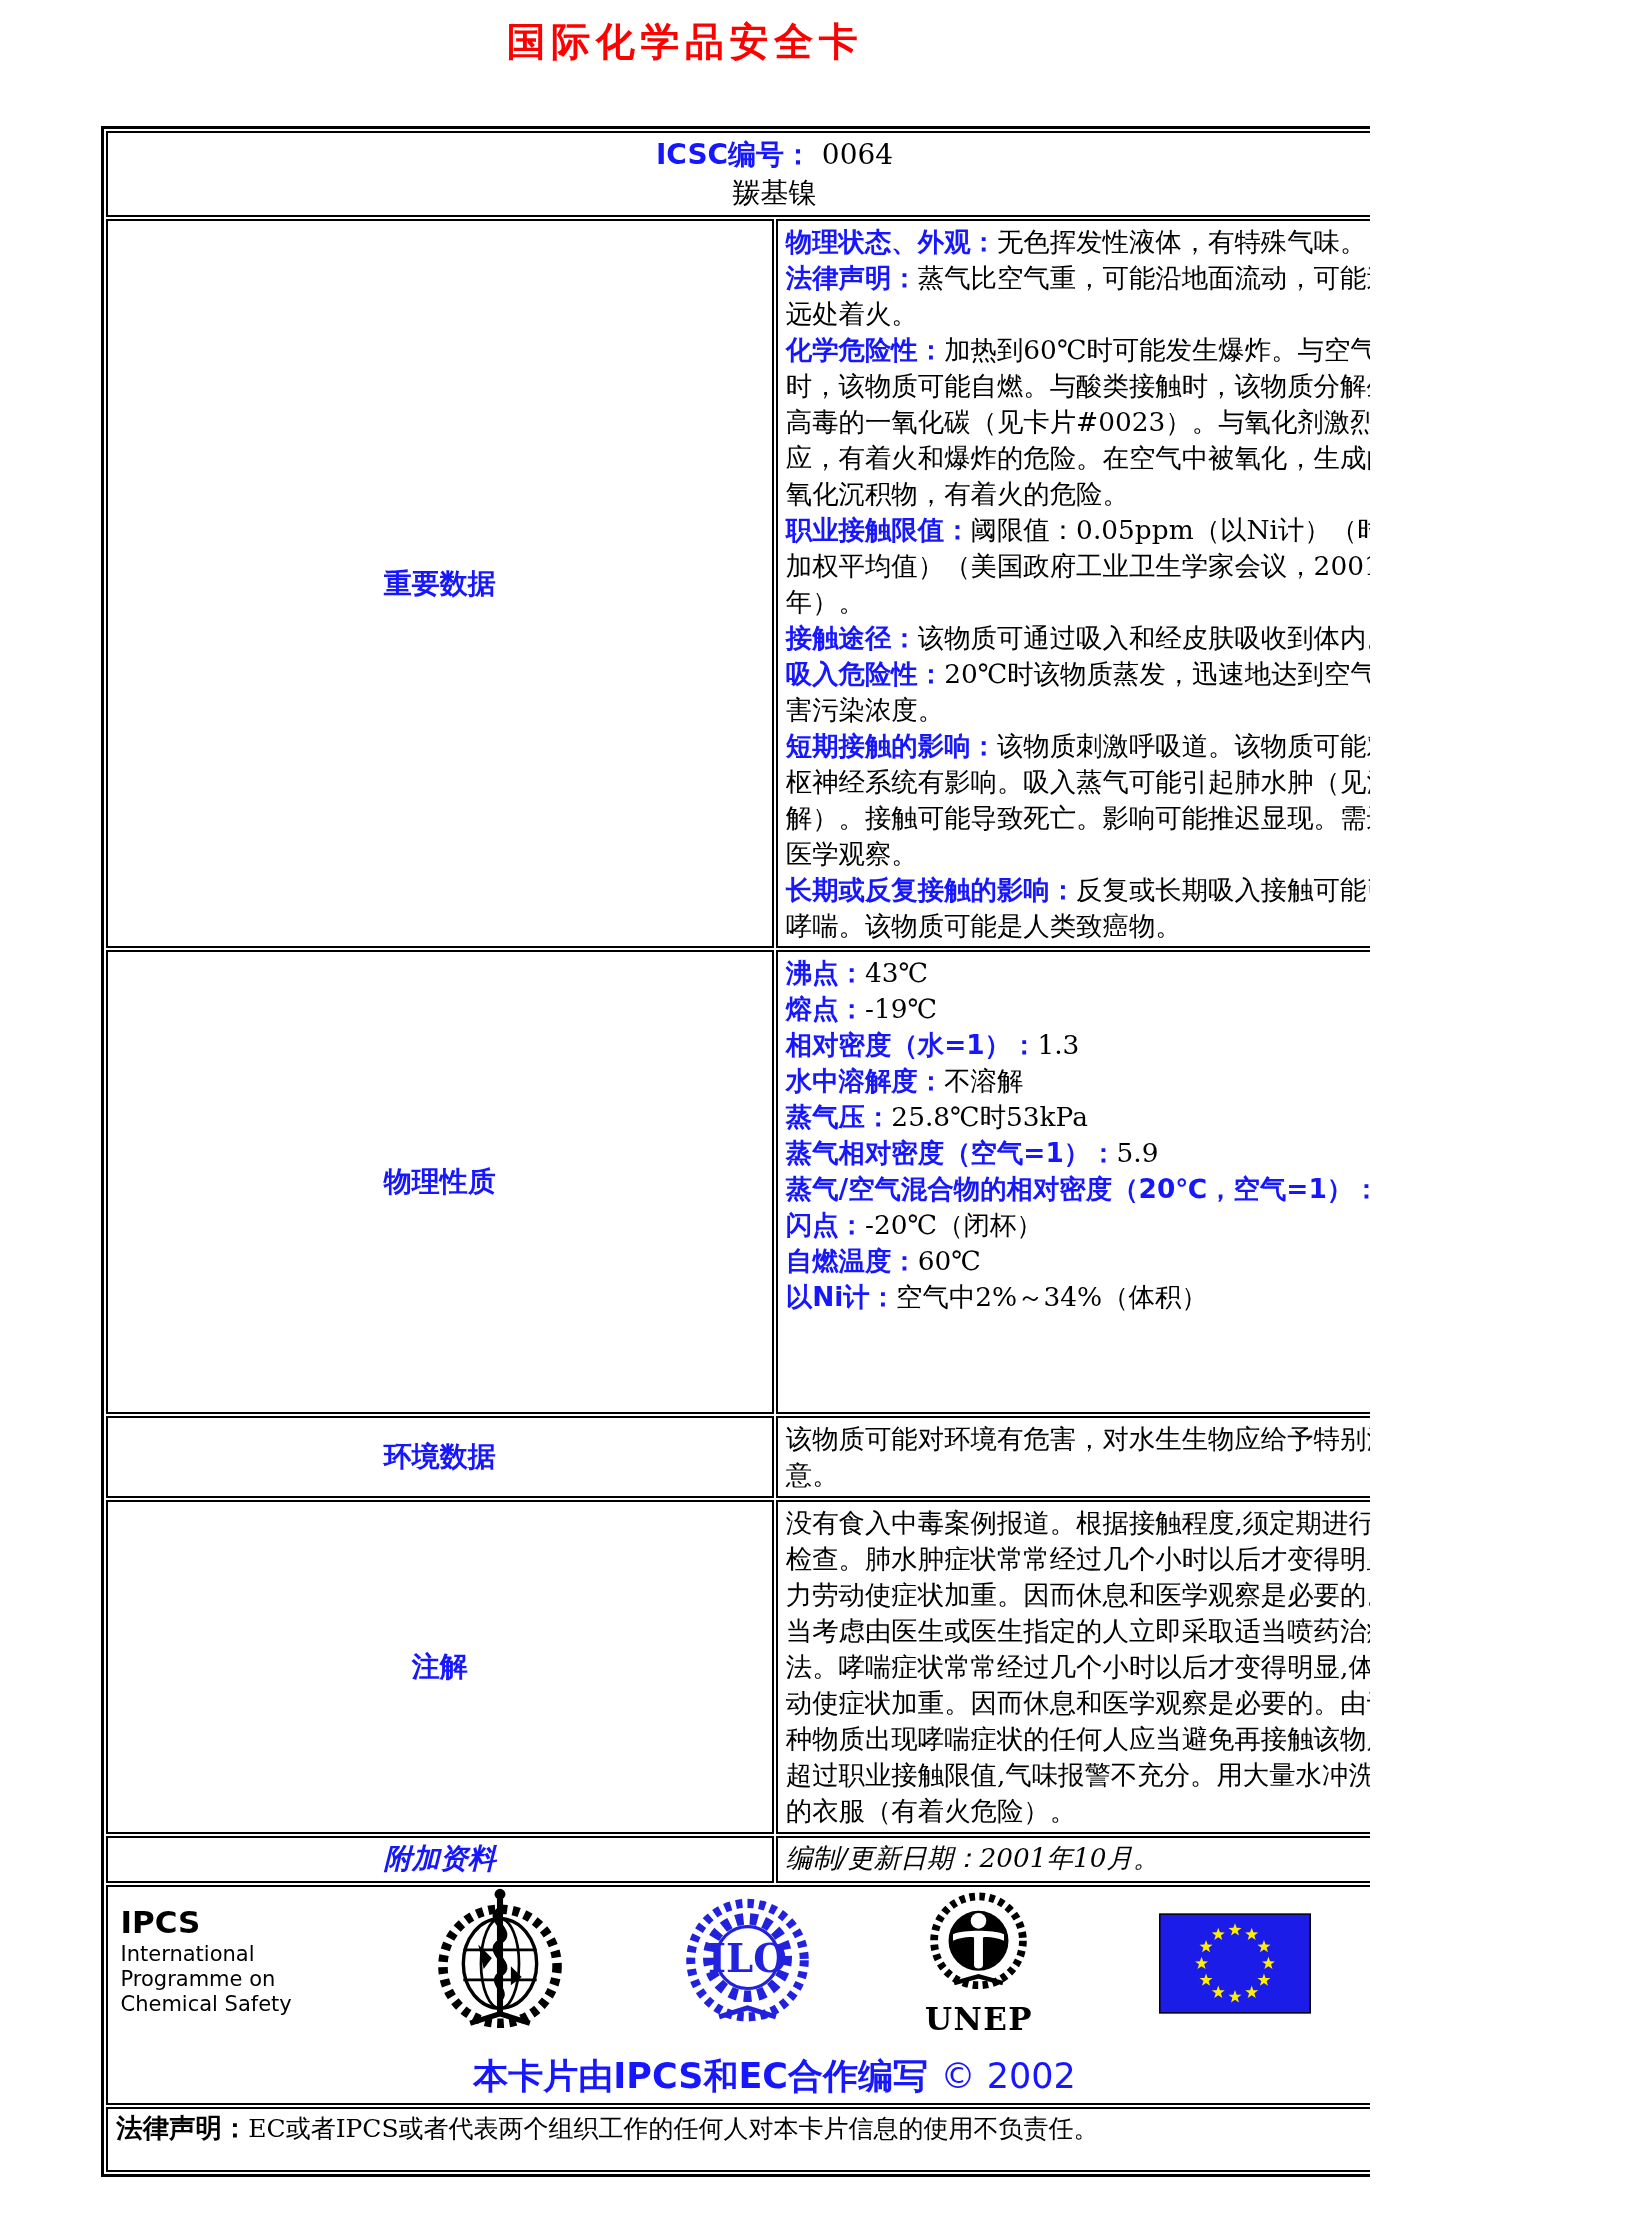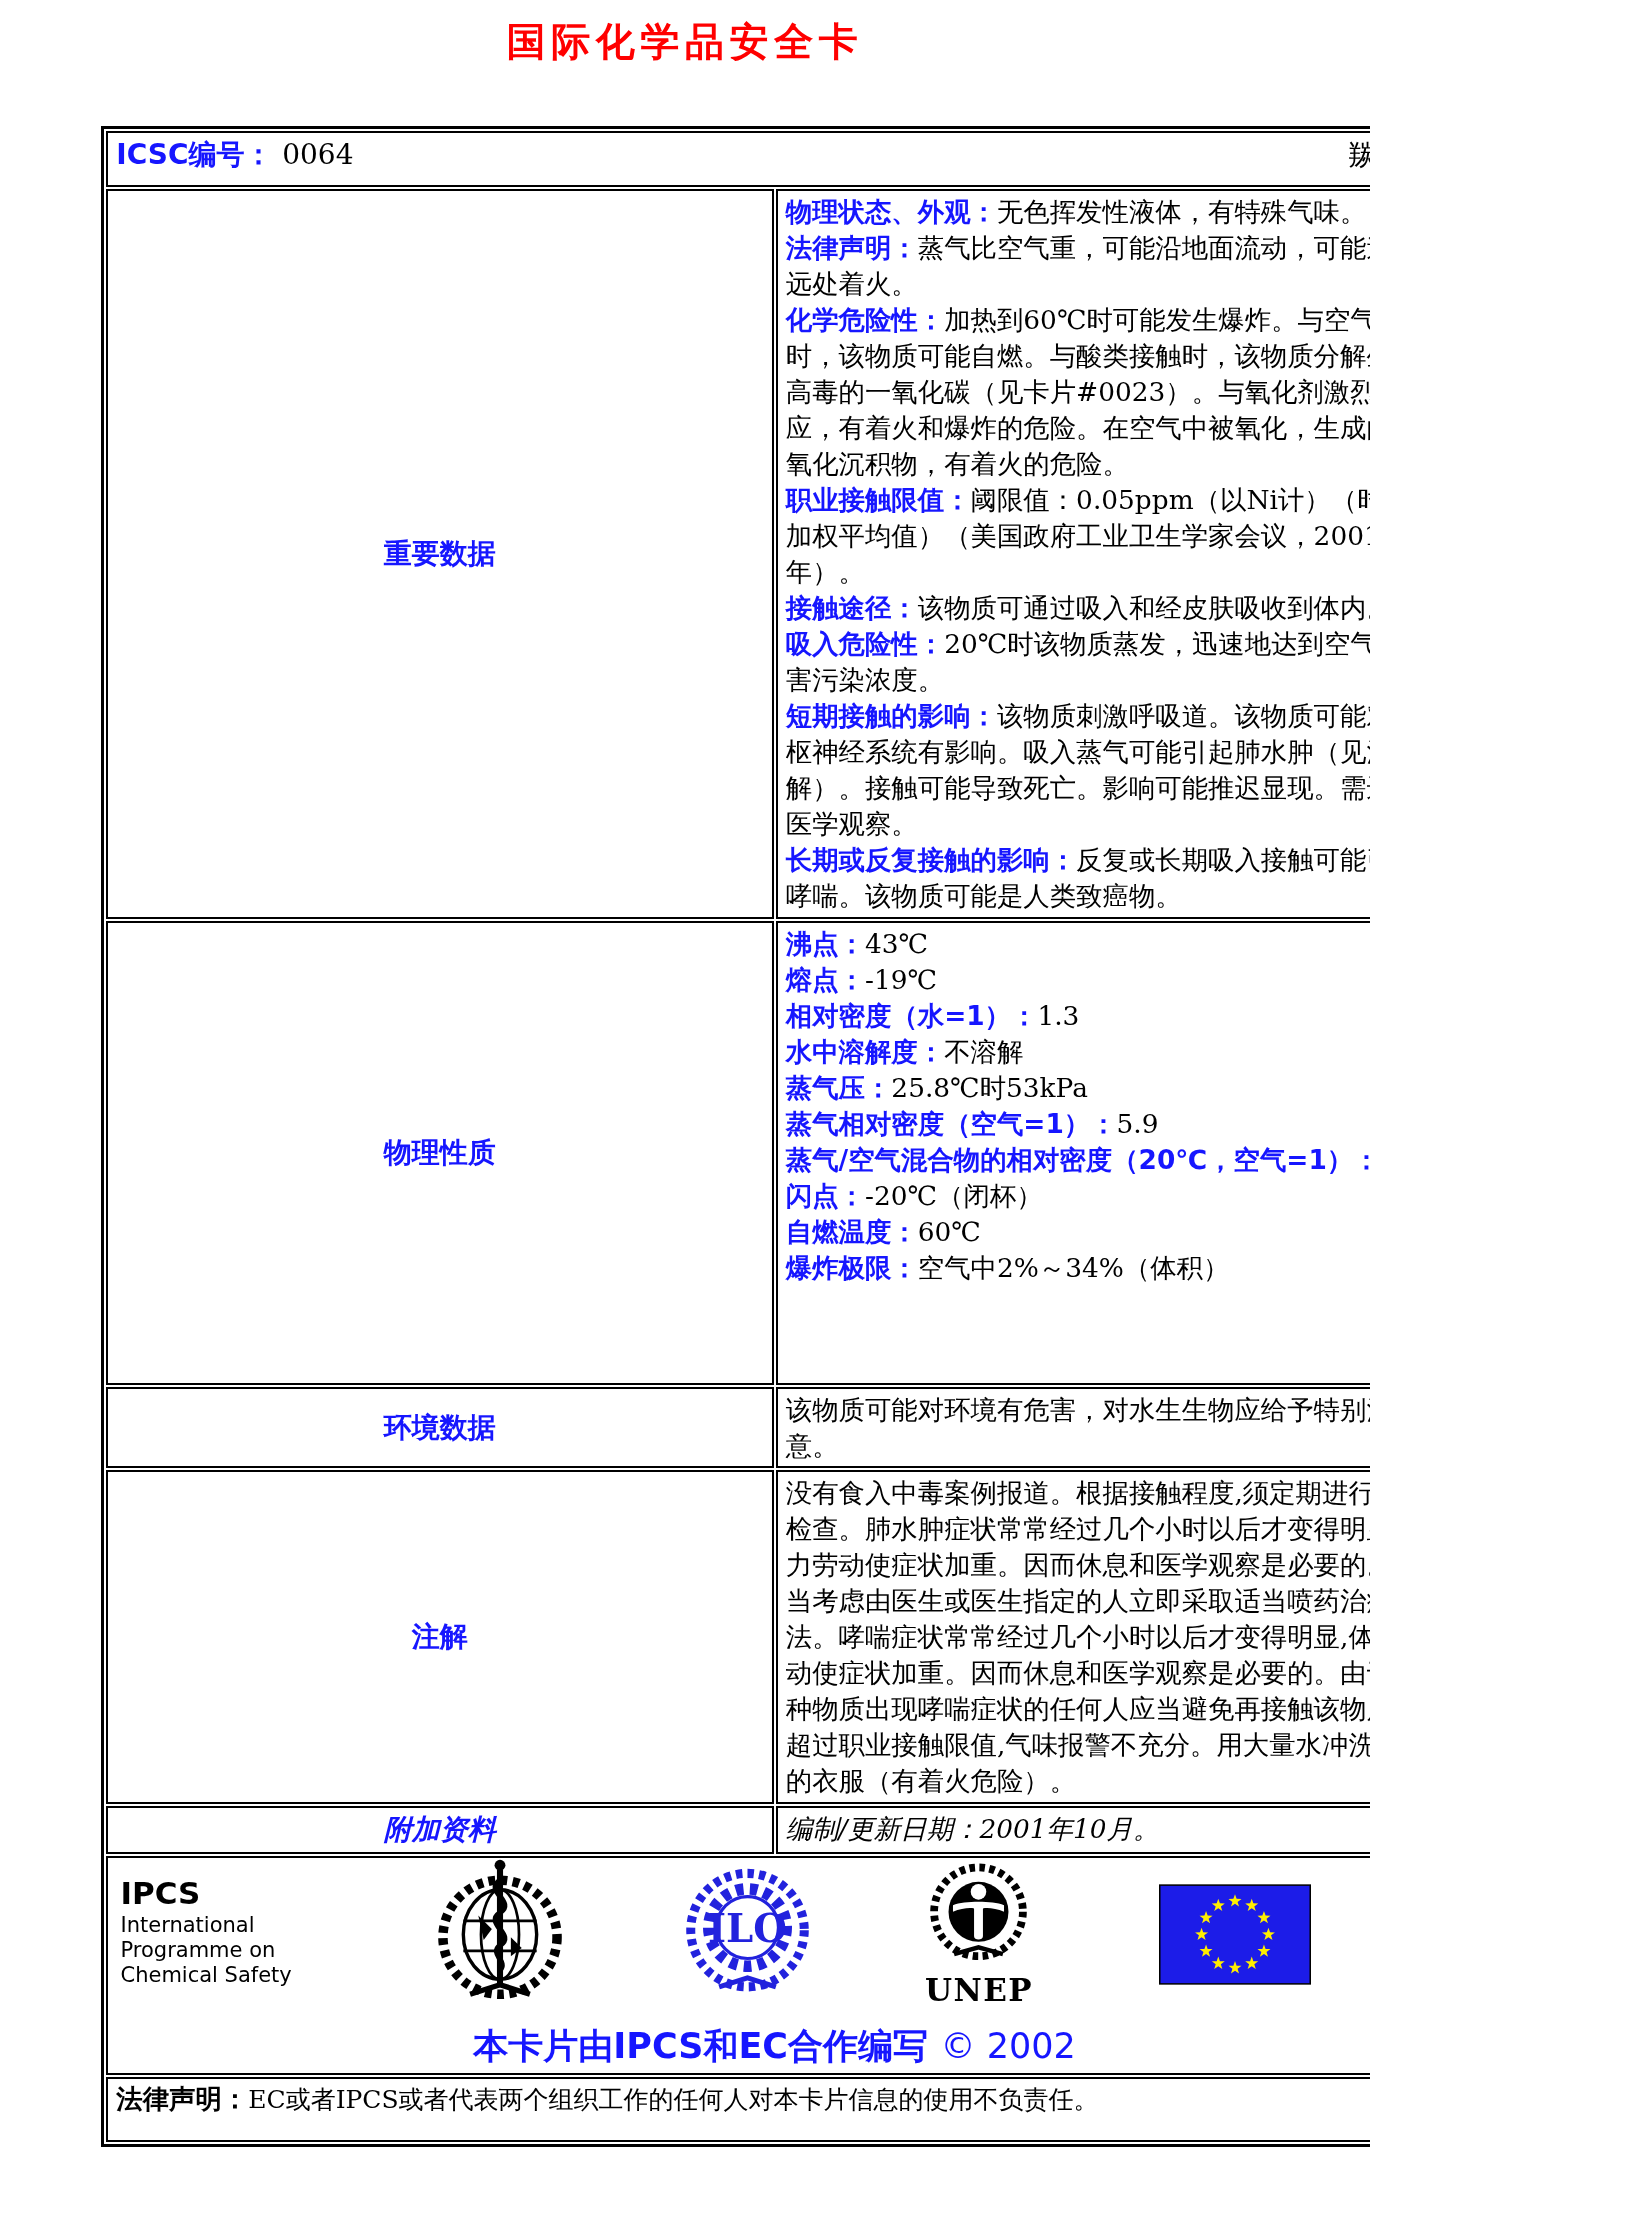--- a/index.html
+++ b/index.html
@@ -7,21 +7,21 @@
         font-family:"DejaVu Serif", serif;color:#000;}
   .page-title{margin:15.3px 0 0 0;text-align:center;font-size:39px;font-weight:bold;
               color:#ff0000;letter-spacing:5.6px;font-family:"DejaVu Serif", serif;}
   table.card{margin:57px 0 0 101px;width:1347px;border:3.5px solid #000;
              border-collapse:separate;border-spacing:2.8px;table-layout:fixed;}
   td.cell{border:2.1px solid #000;background:#fff;box-sizing:border-box;
           padding:2.8px 8.3px;vertical-align:top;}
   td.label-cell{width:268px;vertical-align:middle;text-align:center;padding:2.8px 2.8px;}
   .blue-label{color:#1616ff;font-weight:bold;font-family:"DejaVu Sans", sans-serif;font-size:28px;}
   .header-cell{height:56px;vertical-align:middle;}
-  .hdr-flex{display:flex;justify-content:space-between;align-items:center;}
+  .hdr-flex{display:flex;justify-content:space-between;align-items:center;flex-direction:column;}
   .hdr-num{font-size:28px;font-family:"DejaVu Serif", serif;margin-left:9.7px;}
   .hdr-right{font-size:28px;font-family:"DejaVu Serif", serif;}
   .content-cell{font-size:26.4px;line-height:36px;}
   .item .lbl{color:#1616ff;font-weight:bold;font-family:"DejaVu Sans", sans-serif;font-size:26.4px;}
   .item .txt{font-size:26.4px;}
   .row-important{height:629px;margin-left:22px;}
   .row-physical{height:464px;}
   .row-env{height:51px;}
   .row-notes{height:270px;}
   .row-add{height:44px;font-style:italic;}
@@ -87,21 +87,21 @@
       <td class="cell content-cell row-physical">
         <div class="item"><span class="lbl">沸点：</span><span class="txt">43℃</span></div>
         <div class="item"><span class="lbl">熔点：</span><span class="txt">-19℃</span></div>
         <div class="item"><span class="lbl">相对密度（水=1）：</span><span class="txt">1.3</span></div>
         <div class="item"><span class="lbl">水中溶解度：</span><span class="txt">不溶解</span></div>
         <div class="item"><span class="lbl">蒸气压：</span><span class="txt">25.8℃时53kPa</span></div>
         <div class="item"><span class="lbl">蒸气相对密度（空气=1）：</span><span class="txt">5.9</span></div>
         <div class="item"><span class="lbl">蒸气/空气混合物的相对密度（20℃，空气=1）：</span><span class="txt">3.0</span></div>
         <div class="item"><span class="lbl">闪点：</span><span class="txt">-20℃（闭杯）</span></div>
         <div class="item"><span class="lbl">自燃温度：</span><span class="txt">60℃</span></div>
-        <div class="item"><span class="lbl">爆炸极限：</span><span class="txt">空气中2%～34%（体积）</span></div>
+        <div class="item"><span class="lbl">以Ni计：</span><span class="txt">空气中2%～34%（体积）</span></div>
       </td>
     </tr>
 
     <tr>
       <td class="cell label-cell row-env">
         <span class="blue-label">环境数据</span>
       </td>
       <td class="cell content-cell row-env">
         <span class="txt">该物质可能对环境有危害，对水生生物应给予特别注意。</span>
       </td>

